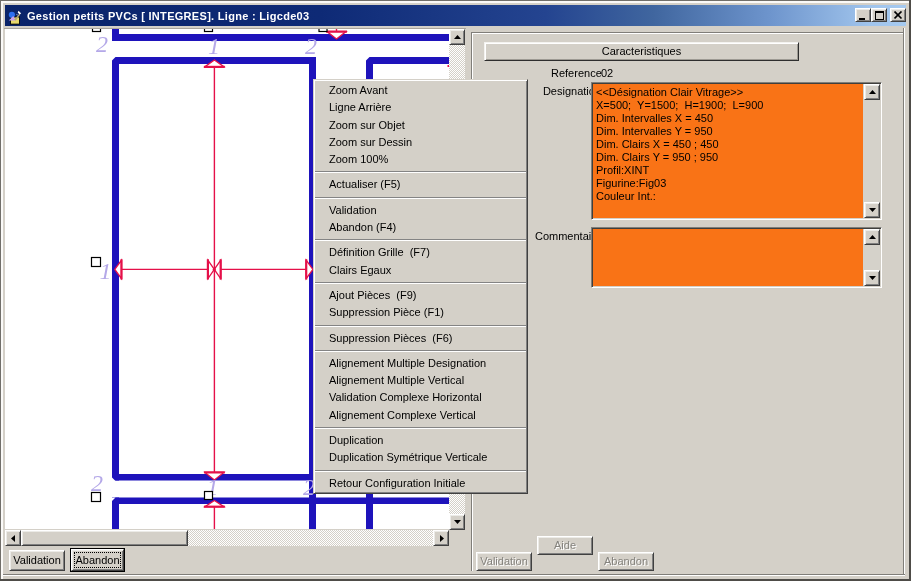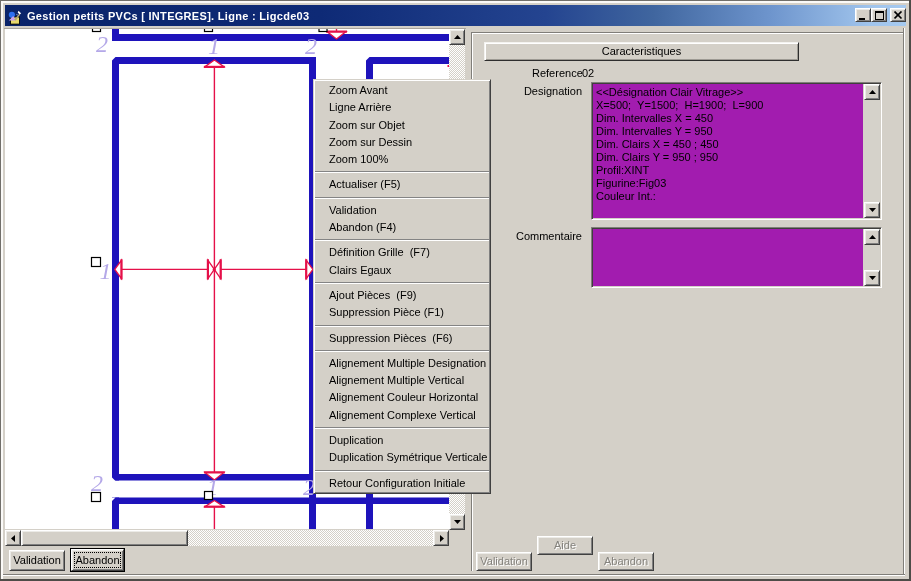--- a/index.html
+++ b/index.html
@@ -47,35 +47,35 @@
 #btnA .foc { position:absolute; left:3px; top:3px; right:3px; bottom:3px; outline:1px dotted #000; }
 .dbtn { position:absolute; width:56px; height:19px; line-height:17px; background:#d4d0c8; border:1px solid; border-color:#fff #404040 #404040 #fff; box-shadow:inset 1px 1px 0 #ecebe7, inset -1px -1px 0 #808080; text-align:center; color:#84827d; text-shadow:1px 1px 0 #fff; }
 #btnV2 { left:476px; top:552px; } #btnAide { left:537px; top:536px; } #btnA2 { left:598px; top:552px; }
 
 
 #pnl-l1 { left:471px; top:32px; width:1px; height:539px; background:#807e79; }
 #pnl-l2 { left:472px; top:33px; width:1px; height:538px; background:#fff; }
 #pnl-t1 { left:471px; top:32px; width:432px; height:1px; background:#807e79; }
 #pnl-t2 { left:472px; top:33px; width:431px; height:1px; background:#fff; }
 #hdr { left:484px; top:42px; width:315px; height:19px; background:#d4d0c8; border:1px solid; border-color:#f4f3f0 #2e2e2e #2e2e2e #f4f3f0; box-shadow:inset 1px 1px 0 #fff, inset -1px -1px 0 #9d9a93; text-align:center; line-height:17px; }
-.lbl { position:absolute; color:#000; }
+.lbl { position:absolute; color:#000;margin-left:19px; }
 #lRef  { left:532px; top:67px; }
 #vRef  { left:582px; top:67px; }
 #lDes  { left:482px; top:85px; width:100px; text-align:right; }
 #lCom  { left:482px; top:230px; width:100px; text-align:right; }
-.tarea { position:absolute; left:591px; width:291px; background:#a21caf; border:1px solid; border-color:#807e79 #fff #fff #807e79; box-shadow:inset 1px 1px 0 #403f3d, inset -1px -1px 0 #d4d0c8; }
+.tarea { position:absolute; left:591px; width:291px; background:#f97316; border:1px solid; border-color:#807e79 #fff #fff #807e79; box-shadow:inset 1px 1px 0 #403f3d, inset -1px -1px 0 #d4d0c8; }
 #taDes { top:82px; height:138px; }
 #taCom { top:227px; height:61px; }
 #taDes .txt { position:absolute; left:4px; top:3px; line-height:13px; white-space:pre; }
 .tsb { position:absolute; right:1px; top:1px; bottom:1px; width:17px; background:#d5d2ca; }
 .tsb .up { position:absolute; right:0; top:0; }
 .tsb .dn { position:absolute; right:0; bottom:0; }
 
 
-#menu { left:313px; top:79px; width:178px; background:#d4d0c8; border:1px solid; border-color:#d4d0c8 #404040 #404040 #d4d0c8; box-shadow:inset 1px 1px 0 #fff, inset -1px -1px 0 #808080; padding:2px 0 1px 0; }
+#menu { left:313px; top:79px; width:215px; background:#d4d0c8; border:1px solid; border-color:#d4d0c8 #404040 #404040 #d4d0c8; box-shadow:inset 1px 1px 0 #fff, inset -1px -1px 0 #808080; padding:2px 0 1px 0; }
 #menu .mi { height:17.3px; line-height:17.3px; padding-left:15px; white-space:nowrap; color:#000; }
 #menu .sep { height:8px; position:relative; }
 #menu .sep i { position:absolute; left:1px; right:1px; top:3px; display:block; height:2px; border-top:1px solid #848484; border-bottom:1px solid #fff; }
 </style>
 </head>
 <body>
 <div class="abs" id="f-hl-t"></div>
 <div class="abs" id="f-hl-l"></div>
 <div class="abs" id="f-top"></div>
 <div class="abs" id="f-left"></div>
@@ -290,21 +290,21 @@
   <div class="mi">Suppression Pièce (F1)</div>
   <div class="sep">
       <i></i>
     </div>
   <div class="mi">Suppression Pièces&nbsp; (F6)</div>
   <div class="sep">
       <i></i>
     </div>
   <div class="mi">Alignement Multiple Designation</div>
   <div class="mi">Alignement Multiple Vertical</div>
-  <div class="mi">Alignement Couleur Horizontal</div>
+  <div class="mi">Validation Complexe Horizontal</div>
   <div class="mi">Alignement Complexe Vertical</div>
   <div class="sep">
       <i></i>
     </div>
   <div class="mi">Duplication</div>
   <div class="mi">Duplication Symétrique Verticale</div>
   <div class="sep">
       <i></i>
     </div>
   <div class="mi">Retour Configuration Initiale</div>

